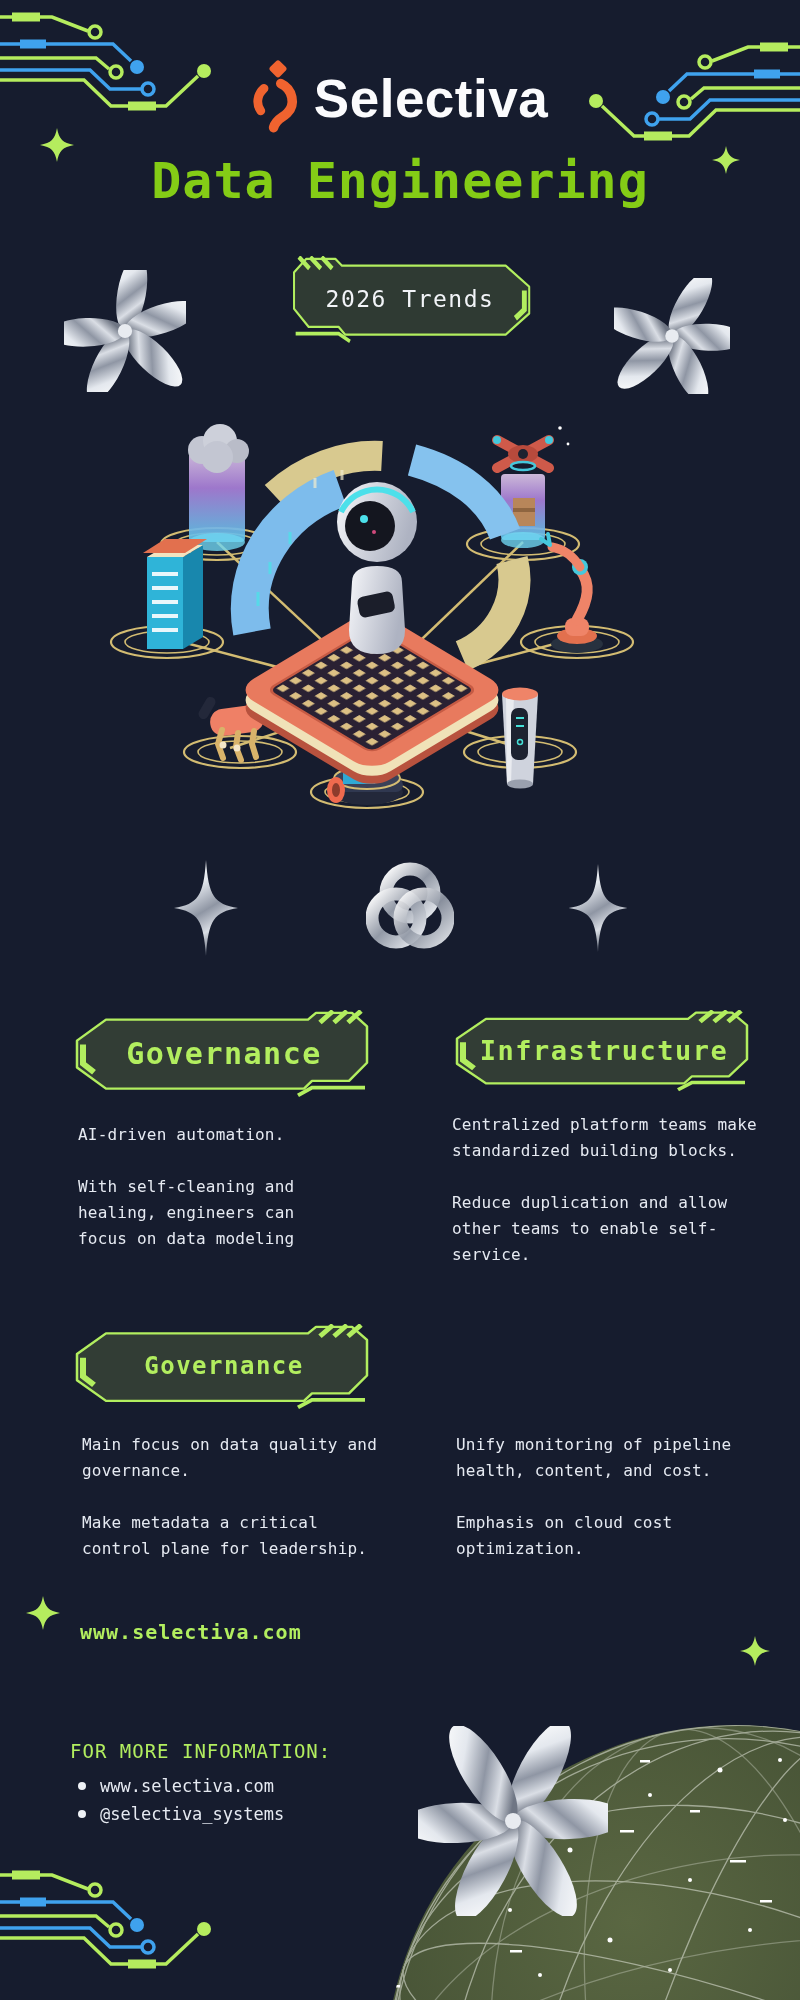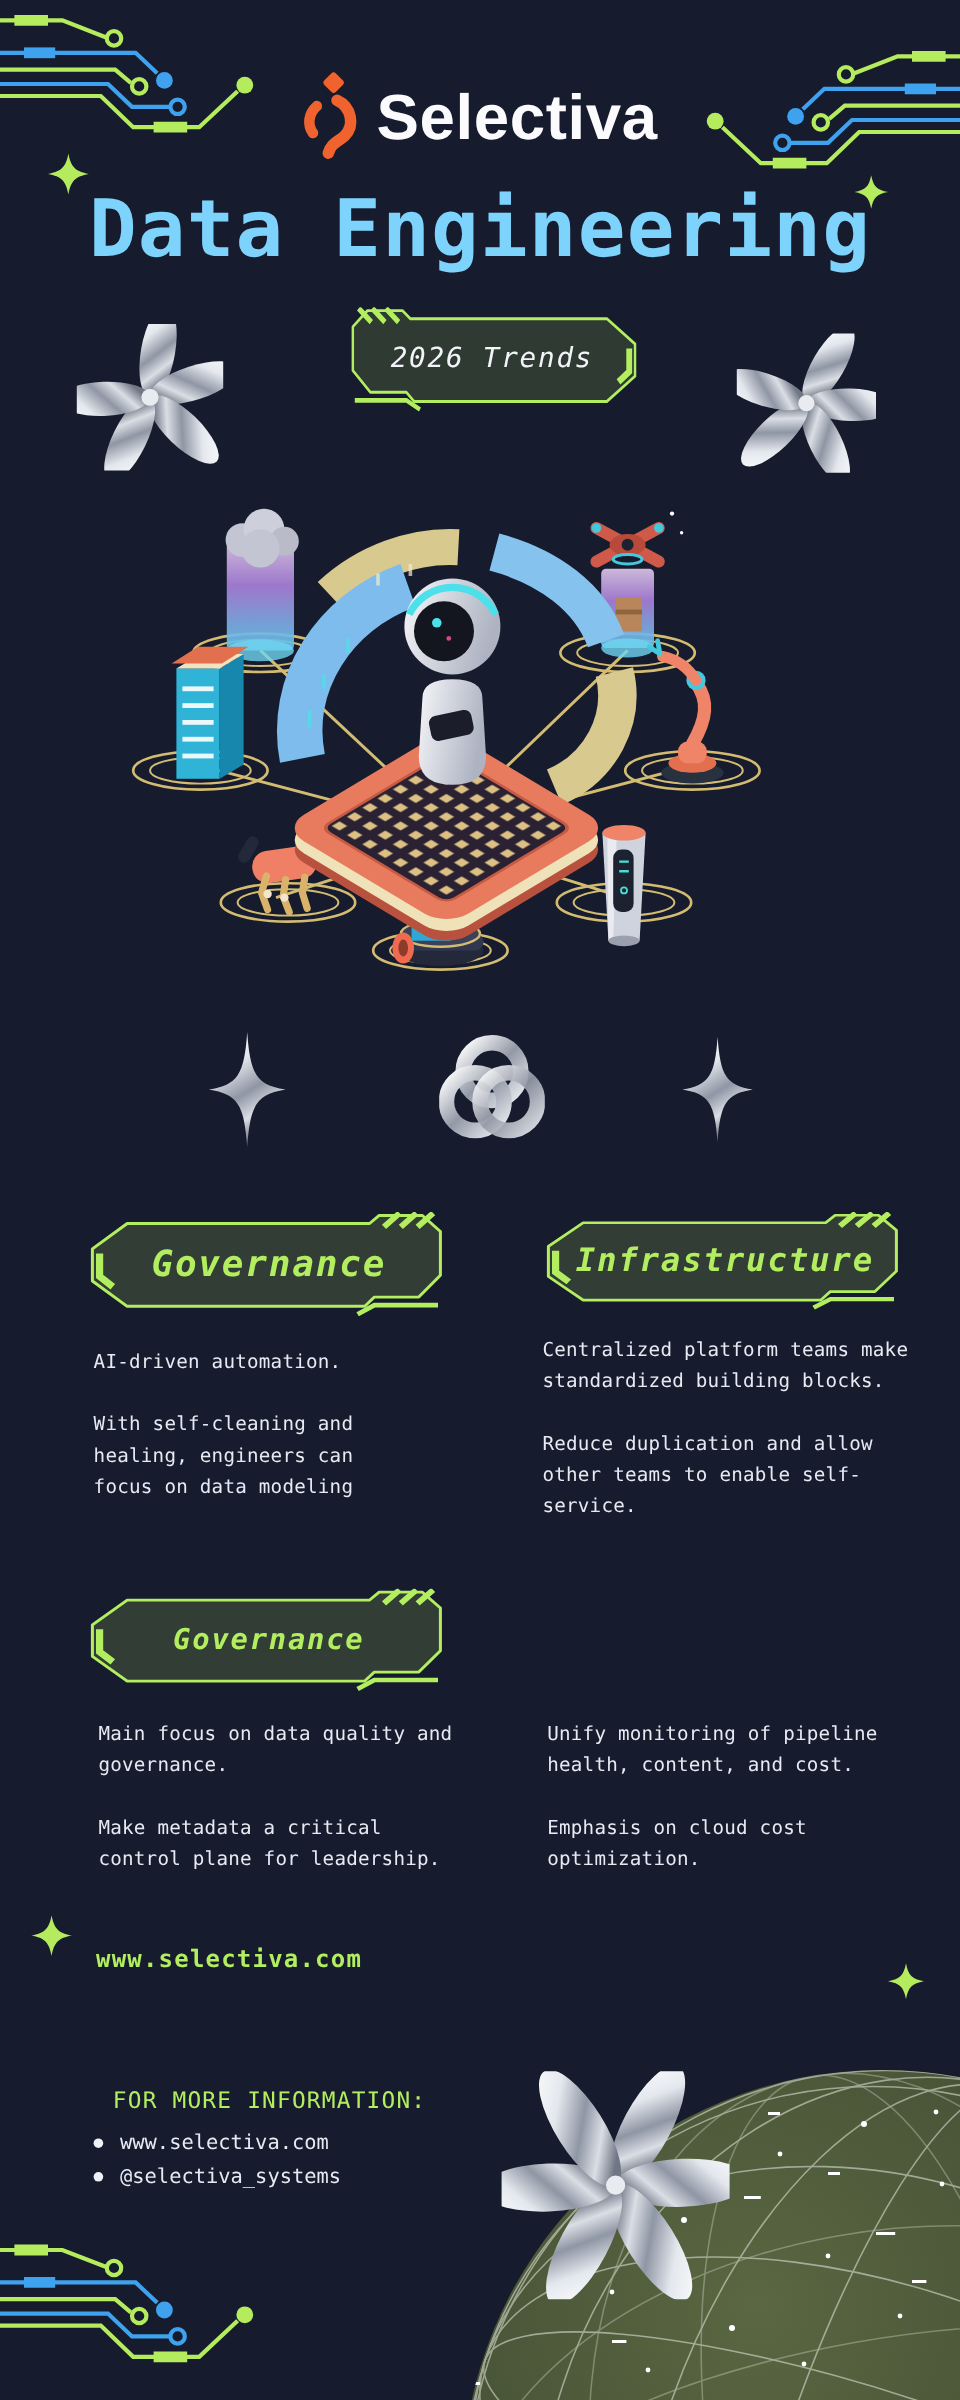--- a/index.html
+++ b/index.html
@@ -10,38 +10,38 @@
   }
   .abs{position:absolute;}
   
   .logo-row{left:0;right:0;top:58px;display:flex;justify-content:center;align-items:center;gap:14px;}
   .brand-name{
     font-family:"Liberation Sans","DejaVu Sans",sans-serif;
     font-weight:bold;font-size:53px;color:#fbfbfd;letter-spacing:0.5px;
   }
   .main-title{
     left:0;right:0;top:152px;text-align:center;
-    font-size:66px;font-weight:bold;color:#7dd3fc;letter-spacing:1px;
+    font-size:50px;font-weight:bold;color:#84cc16;letter-spacing:1px;
   }
   
   .badge{position:absolute;}
   .badge svg{position:absolute;left:0;top:0;width:100%;height:100%;}
   .badge-text{
     position:absolute;left:0;right:0;top:0;bottom:6px;
     display:flex;align-items:center;justify-content:center;
-    color:#b2ee5f;font-weight:bold;letter-spacing:1.5px;font-style:italic;
+    color:#b2ee5f;font-weight:bold;letter-spacing:1.5px;
   }
   .badge-text.white{color:#f2f4f8;font-weight:normal;}
   
   .copy p{
     margin:0 0 26px 0;color:#e6eaf2;font-size:16px;line-height:1.62;
     letter-spacing:0.2px;
   }
   .site-link{color:#b2ee5f;font-size:20px;font-weight:bold;letter-spacing:1px;}
-  .footer-heading{color:#b2ee5f;font-size:19px;letter-spacing:1px;margin-left:24px;}
+  .footer-heading{color:#b2ee5f;font-size:19px;letter-spacing:1px;}
   .footer-list{list-style:none;margin:0;padding:0;}
   .footer-list li{
     color:#e6eaf2;font-size:17px;line-height:28px;position:relative;padding-left:22px;
   }
   .footer-list li::before{
     content:"";position:absolute;left:0;top:10px;width:8px;height:8px;border-radius:50%;
     background:#eef1f6;
   }
 </style>
 </head>

